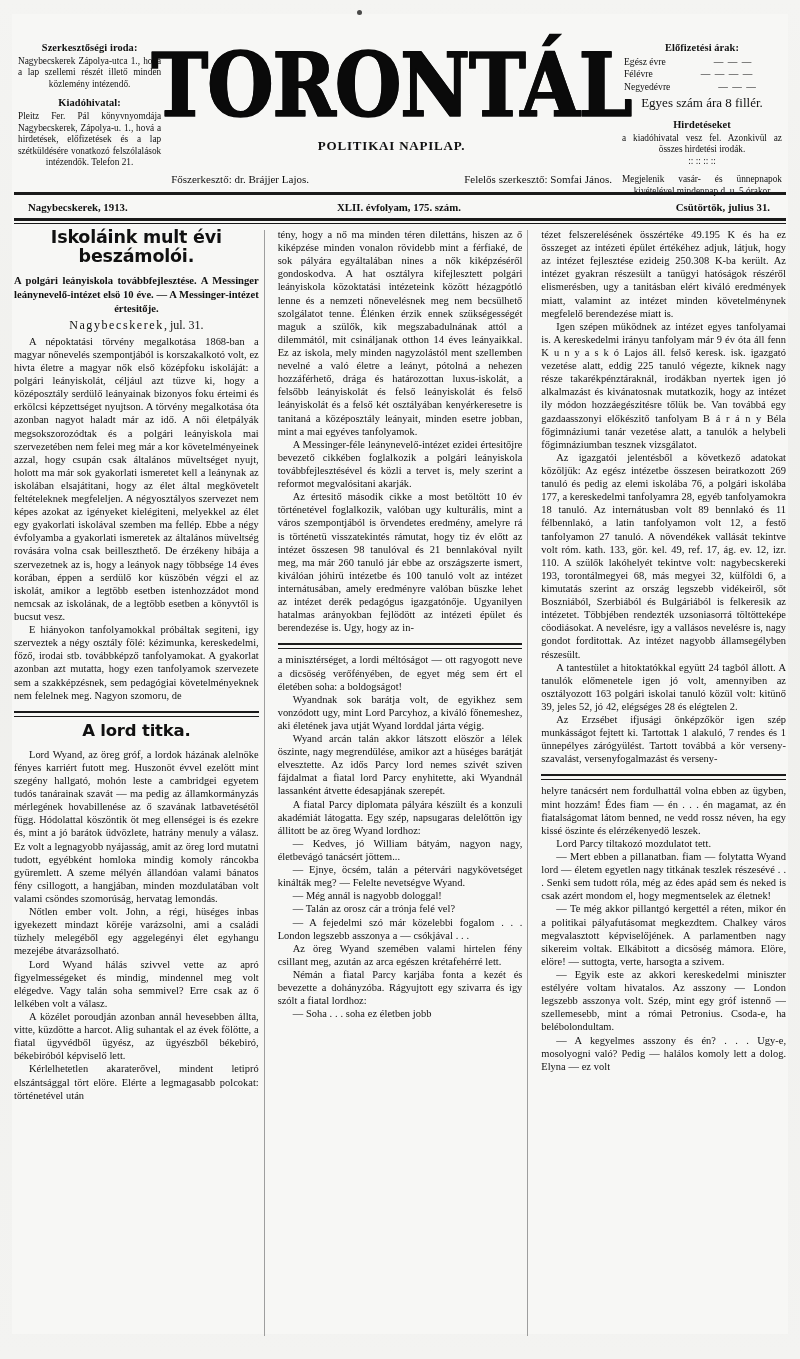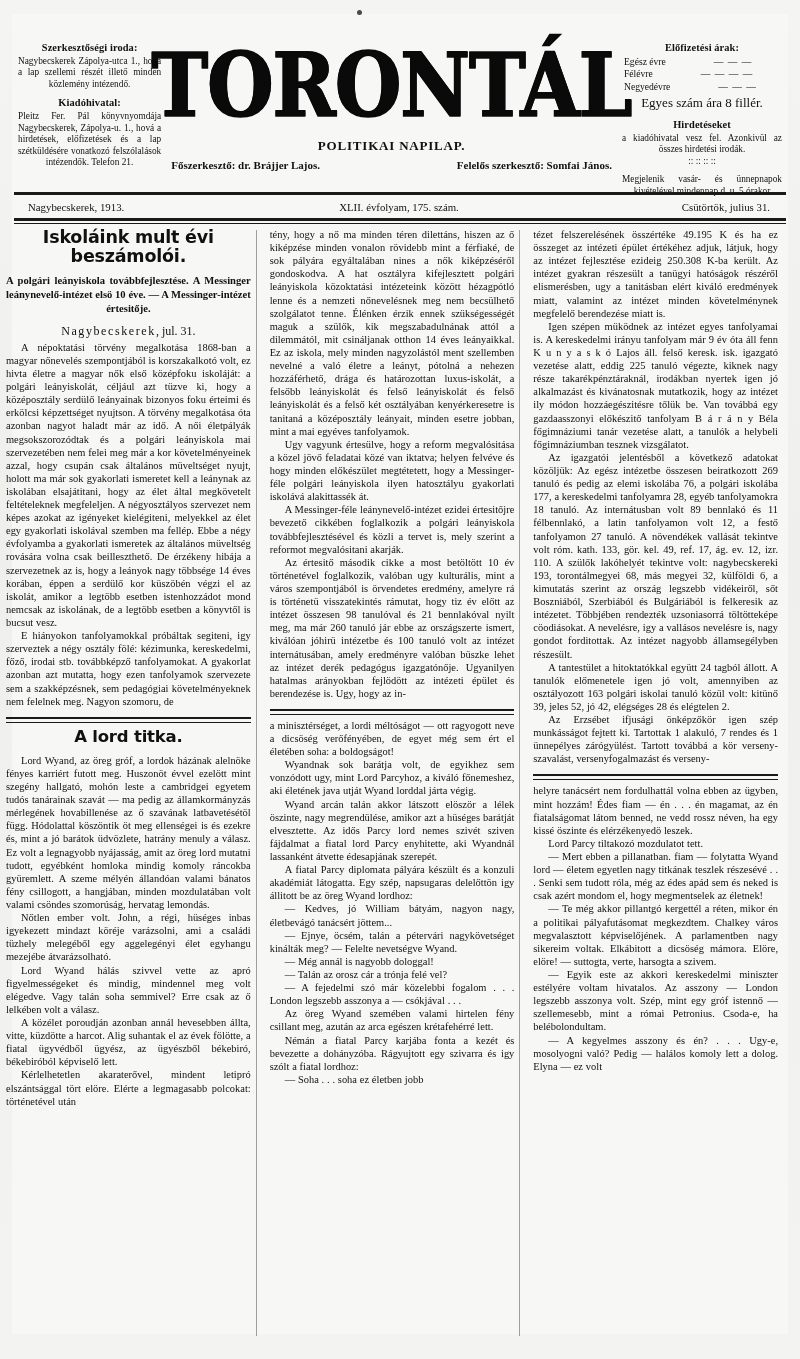--- a/index.html
+++ b/index.html
@@ -118,25 +118,25 @@
     margin: 4px 0 0 0;
     text-shadow: 0.6px 0 0 #0a0a0a, -0.6px 0 0 #0a0a0a;
   }
   .tagline {
     margin-top: 26px;
     font-size: 13px;
     font-weight: bold;
     letter-spacing: .8px;
   }
   .editors {
-    margin-top: 5px;
+    margin-top: 19px;
     display: flex;
     justify-content: space-between;
     font-size: 11px;
-    font-weight: bold;
+    font-weight: normal;
     padding: 0 6px;
   }
 
   
   .rule-thick {
     position: absolute;
     left: 14px;
     width: 772px;
     height: 2.6px;
     background: #1a1a1a;
@@ -150,30 +150,30 @@
   }
   .datebar {
     position: absolute;
     left: 14px;
     top: 196px;
     width: 772px;
     height: 22px;
     display: flex;
     align-items: center;
     font-size: 10.8px;
-    font-weight: normal;
+    font-weight: bold;
   }
   .datebar .d-left { width: 33%; padding-left: 14px; }
   .datebar .d-mid { width: 34%; text-align: center; }
   .datebar .d-right { width: 33%; text-align: right; padding-right: 16px; }
 
   
   .cols {
     position: absolute;
-    left: 6px;
+    left: 14px;
     top: 228px;
     width: 772px;
     height: 1108px;
     display: flex;
   }
   .col {
     width: 251px;
     position: relative;
   }
   .col.c2, .col.c3 { padding-left: 8px; }
@@ -193,21 +193,21 @@
     letter-spacing: -.2px;
     margin: 0 0 7px 0;
     line-height: 1.1;
   }
   .subhead {
     font-weight: bold;
     font-size: 10.6px;
     line-height: 1.33;
     text-align: justify;
     text-align-last: center;
-    margin-bottom: 8px;
+    margin-bottom: 2px;
   }
   .dateline {
     text-align: center;
     font-size: 12px;
     letter-spacing: 1.6px;
     margin-bottom: 2px;
   }
   .dateline .plain { letter-spacing: 0; }
 
   p.body {
@@ -321,21 +321,20 @@
       <p class="body">Nőtlen ember volt. John, a régi, hüséges inbas igyekezett mindazt köréje varázsolni, ami a családi tüzhely melegéből egy aggelegényi élet egyhangu mezejébe átvarázsolható.</p>
       <p class="body">Lord Wyand hálás szivvel vette az apró figyelmességeket és mindig, mindennel meg volt elégedve. Vagy talán soha semmivel? Erre csak az ő lelkében volt a válasz.</p>
       <p class="body">A közélet poroudján azonban annál hevesebben állta, vitte, küzdötte a harcot. Alig suhantak el az évek fölötte, a fiatal ügyvédből ügyész, az ügyészből békebiró, békebiróból képviselő lett.</p>
       <p class="body">Kérlelhetetlen akaraterővel, mindent letipró elszántsággal tört elöre. Elérte a legmagasabb polcokat: történetével után</p>
     </div>
 
     <div class="vsep"></div>
 
     <div class="col c2">
       <p class="body noind">tény, hogy a nő ma minden téren dilettáns, hiszen az ő kiképzése minden vonalon rövidebb mint a férfiaké, de sok pályára egyáltalában nines a nők kiképzéséről gondoskodva. A hat osztályra kifejlesztett polgári leányiskola közoktatási intézeteink között hézagpótló lenne és a nemzeti nőnevelésnek meg nem becsülhető szolgálatot tenne. Élénken érzik ennek szükségességét maguk a szülők, kik megszabadulnának attól a dilemmától, mit csináljanak otthon 14 éves leányaikkal. Ez az iskola, mely minden nagyzolástól ment szellemben nevelné a való életre a leányt, pótolná a nehezen hozzáférhető, drága és határozottan luxus-iskolát, a felsőbb leányiskolát és felső leányiskolát és felső leányiskolát és a felső két osztályában kenyérkeresetre is tanitaná a középosztály leányait, minden esetre jobban, mint a mai egyéves tanfolyamok.</p>
-      <p class="body">Ugy vagyunk értesülve, hogy a reform megvalósitása a közel jövő feladatai közé van iktatva; helyen felvéve és hogy minden előkészület megtétetett, hogy a Messinger-féle polgári leányiskola ilyen hatosztályu gyakorlati iskolává alakittassék át.</p>
       <p class="body">A Messinger-féle leánynevelő-intézet ezidei értesitőjre bevezető cikkében foglalkozik a polgári leányiskola továbbfejlesztésével és közli a tervet is, mely szerint a reformot megvalósitani akarják.</p>
       <p class="body">Az értesitő második cikke a most betöltött 10 év történetével foglalkozik, valóban ugy kulturális, mint a város szempontjából is örvendetes eredmény, amelyre rá is történetü visszatekintés rámutat, hogy tiz év előtt az intézet összesen 98 tanulóval és 21 bennlakóval nyilt meg, ma már 260 tanuló jár ebbe az országszerte ismert, kiválóan jóhirü intézetbe és 100 tanuló volt az intézet internátusában, amely eredményre valóban büszke lehet az intézet derék pedagógus igazgatónője. Ugyanilyen hatalmas arányokban fejlödött az intézeti épület és berendezése is. Ugy, hogy az in-</p>
 
       <div class="feu-rule-thin"></div>
       <p class="body noind">a minisztérséget, a lordi méltóságot — ott ragyogott neve a dicsöség verőfényében, de egyet még sem ért el életében soha: a boldogságot!</p>
       <p class="body">Wyandnak sok barátja volt, de egyikhez sem vonzódott ugy, mint Lord Parcyhoz, a kiváló főnemeshez, aki életének java utját Wyand lorddal járta végig.</p>
       <p class="body">Wyand arcán talán akkor látszott elöször a lélek öszinte, nagy megrendülése, amikor azt a hüséges barátját elvesztette. Az idős Parcy lord nemes szivét sziven fájdalmat a fiatal lord Parcy enyhitette, aki Wyandnál lassanként átvette édesapjának szerepét.</p>
       <p class="body">A fiatal Parcy diplomata pályára készült és a konzuli akadémiát látogatta. Egy szép, napsugaras delelőttön igy állitott be az öreg Wyand lordhoz:</p>
       <p class="body">— Kedves, jó William bátyám, nagyon nagy, életbevágó tanácsért jöttem...</p>
       <p class="body">— Ejnye, öcsém, talán a pétervári nagykövetséget kinálták meg? — Felelte nevetségve Wyand.</p>

